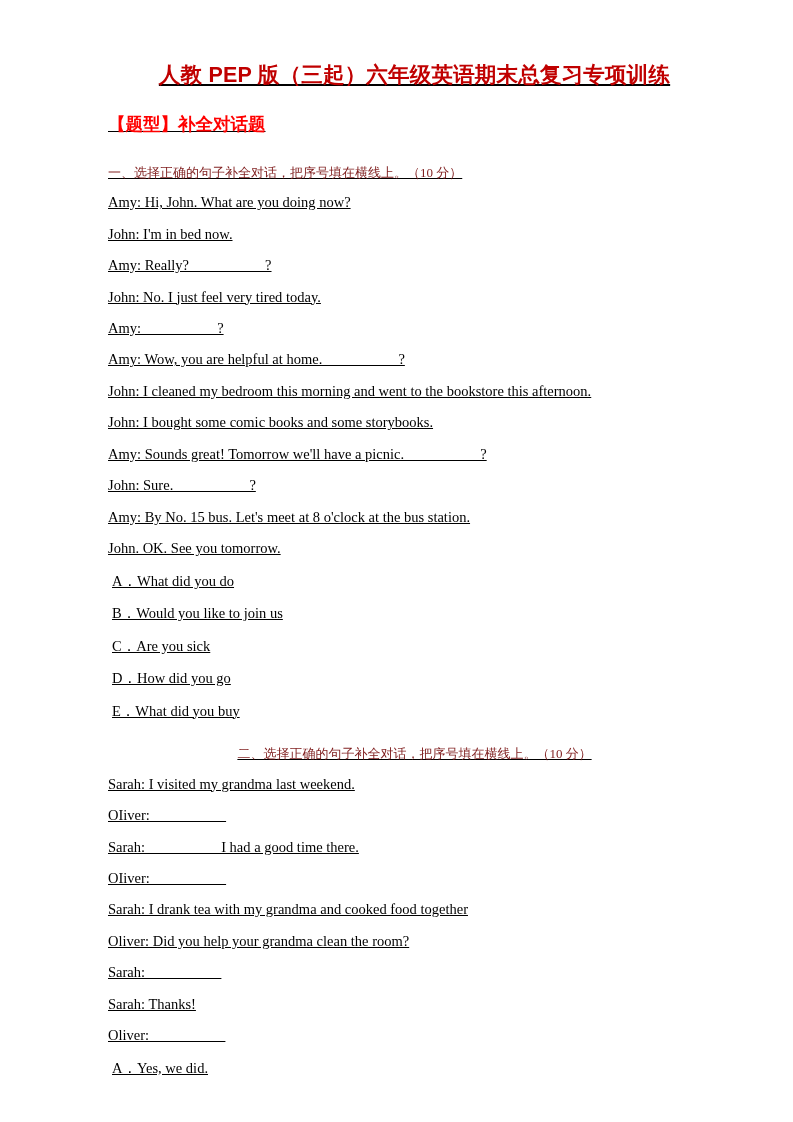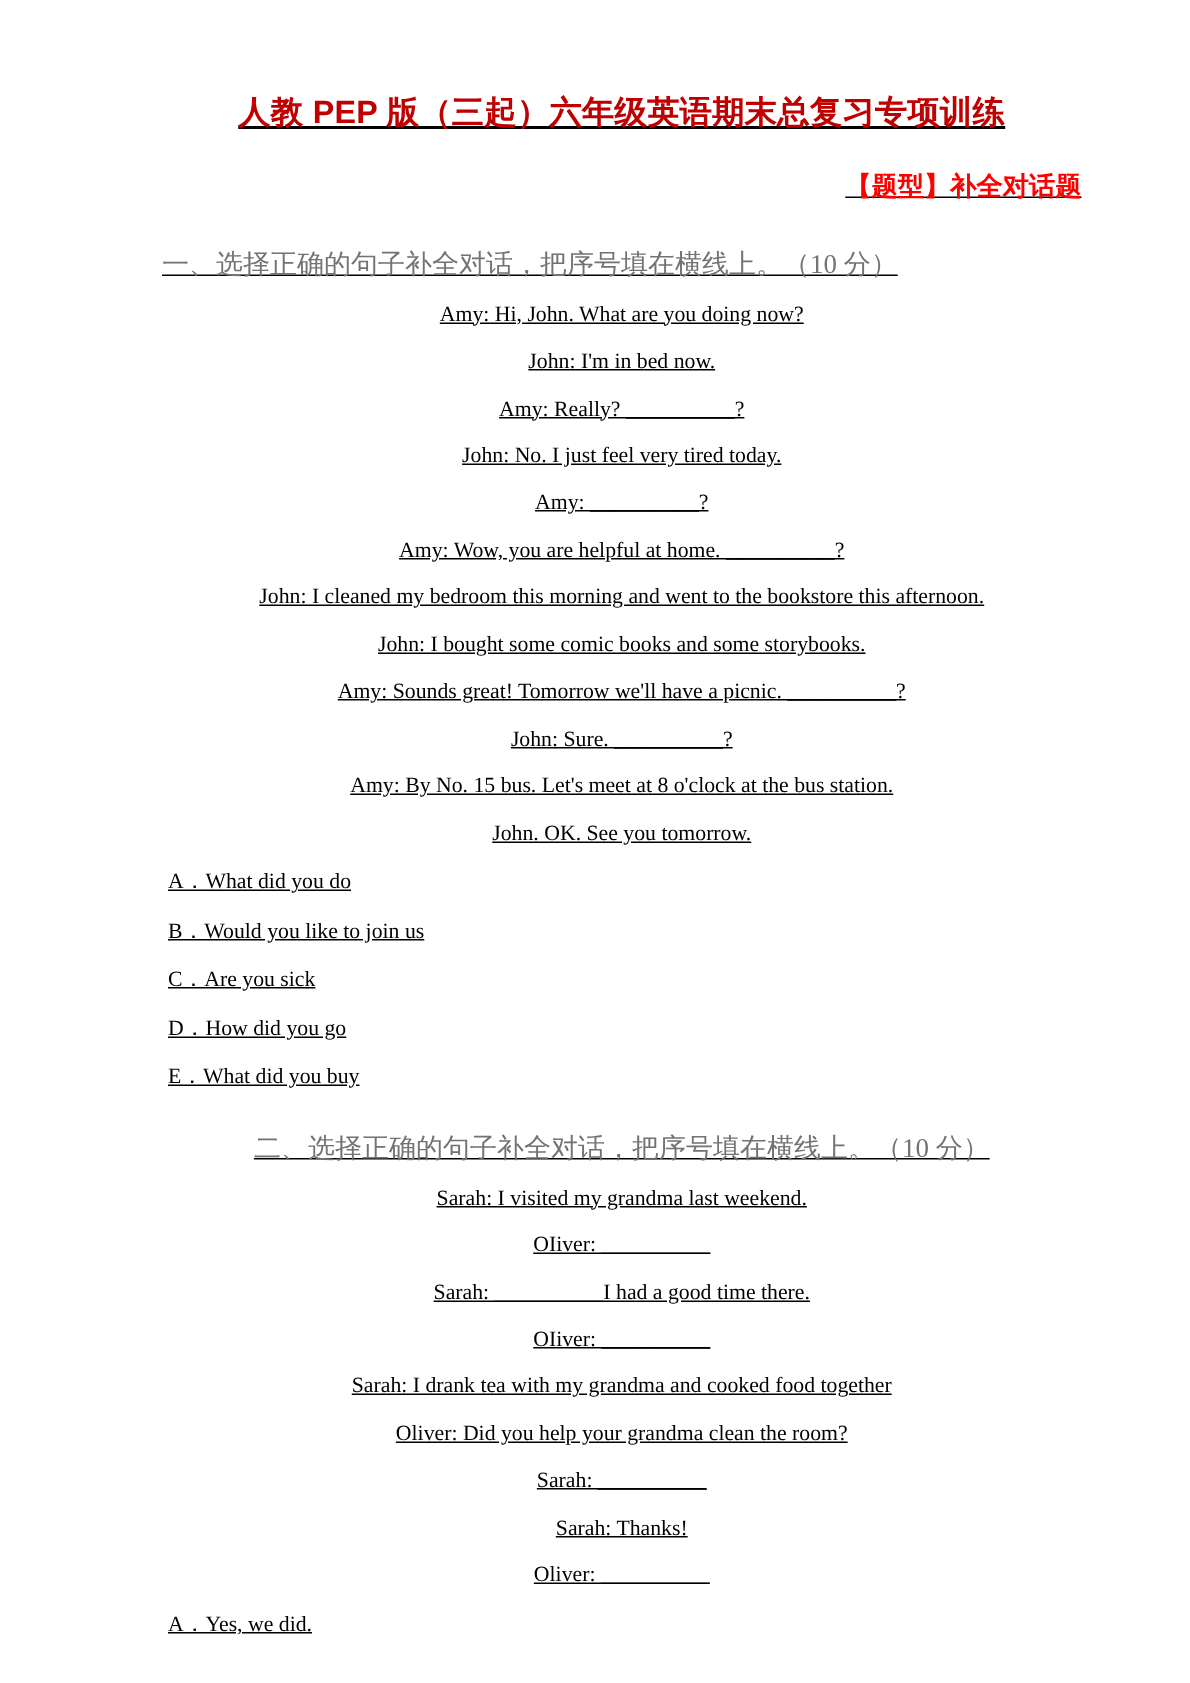--- a/index.html
+++ b/index.html
@@ -28,42 +28,41 @@
     text-align: center;
     font-family: "Liberation Sans", sans-serif;
     font-weight: bold;
     font-size: 21.5px;
     color: #c00000;
     letter-spacing: 0.2px;
     margin: 8px 0 0 0;
     line-height: 1.4;
   }
   .doc-subtitle {
-    text-align: right;
+    text-align: left;
     font-family: "Liberation Sans", sans-serif;
     font-weight: bold;
     font-size: 17.5px;
     color: #ff0000;
     margin: 22px 0 0 0;
     line-height: 1.4;
   }
   .section-heading {
     font-family: "Liberation Serif", serif;
-    font-size: 18px;
-    color: #737373;
+    font-size: 13px;
+    color: #7f1d1d;
     margin: 26px 0 0 0;
     line-height: 1.5;
   }
   .line {
     font-size: 14.5px;
     line-height: 1.55;
     margin: 9px 0 0 0;
     color: #000000;
     white-space: pre-wrap;
-    text-align: center;
   }
   .opt {
     font-size: 14.5px;
     line-height: 1.55;
     margin: 10px 0 0 0;
     color: #000000;
     padding-left: 4px;
   }
   .block {
     margin-top: 2px;

